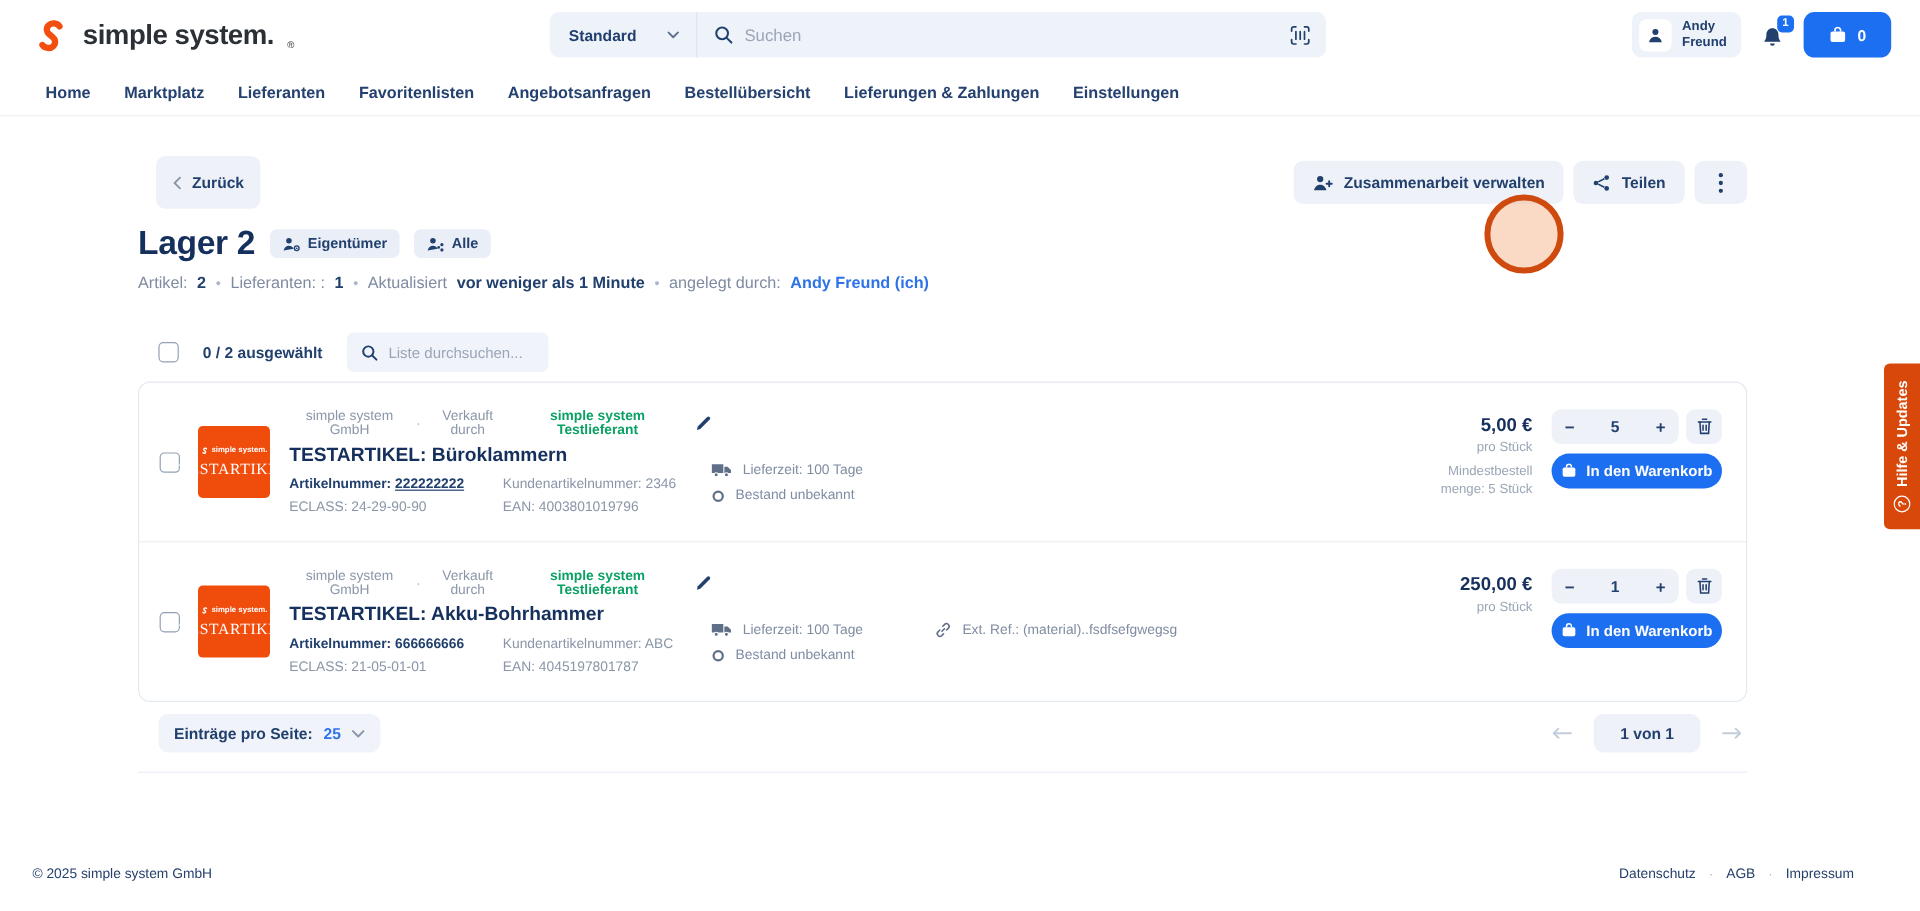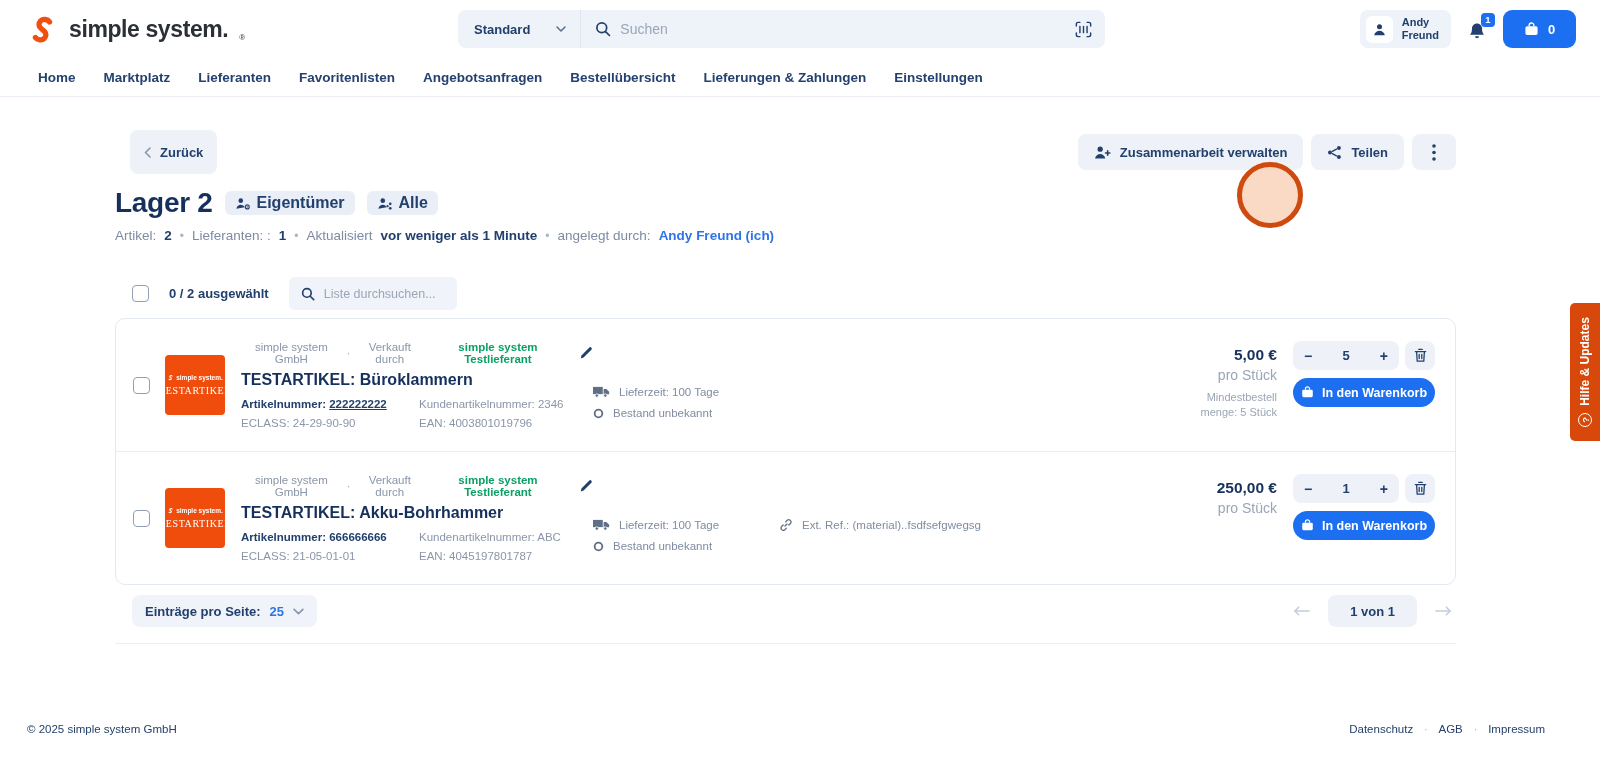--- a/index.html
+++ b/index.html
@@ -44,21 +44,21 @@
 
   .row-top { display:flex; align-items:center; }
   .btn-light { background:#eef2f8; border:none; border-radius:8px; height:36px; padding:0 16px; display:inline-flex; align-items:center; gap:9px; font-size:13px; font-weight:700; color:#22406e; }
   .btn-back { height:44px; margin-left:15px; padding:0 14px; }
   .btn-back .chev { color:#8a97ab; display:flex; }
   .actions { margin-left:auto; display:flex; gap:8px; align-items:center; }
   .btn-kebab { width:44px; justify-content:center; padding:0; }
 
   .title-row { margin-top:13px; display:flex; align-items:center; gap:12px; }
   .page-title { font-size:28px; font-weight:700; color:#16305d; letter-spacing:-0.3px; }
-  .badge-pill { display:inline-flex; align-items:center; gap:6px; background:#e9eef7; border:none; border-radius:6px; height:24px; padding:0 10px; font-size:16px; font-weight:700; color:#22406e; }
+  .badge-pill { display:inline-flex; align-items:center; gap:6px; background:#e9eef7; border:none; border-radius:6px; height:24px; padding:0 10px; font-size:12px; font-weight:700; color:#22406e; }
 
   .meta-row { margin-top:9px; display:flex; align-items:center; gap:8px; font-size:13.5px; color:#7e8ba0; }
   .meta-strong { color:#22406e; font-weight:700; }
   .meta-dot { color:#aab6c8; font-size:12px; }
   .meta-link { color:#2e73e8; font-weight:700; text-decoration:none; }
 
   
   .select-bar { margin-top:34px; display:flex; align-items:center; gap:20px; padding-left:17px; }
   .checkbox { width:17px; height:17px; border:1.6px solid #93a0b4; border-radius:4px; background:#fff; flex:none; }
   .sel-label { font-size:13px; font-weight:700; color:#22406e; }
@@ -66,39 +66,39 @@
   .list-search input { width:100%; border:none; background:transparent; outline:none; font-size:12.5px; color:#22406e; }
   .list-search input::placeholder { color:#9aa6b8; }
 
   
   .card { margin-top:8px; background:#fff; border:1px solid #e3e9f1; border-radius:10px; }
   .prow { display:flex; align-items:flex-start; padding:22px 20px 22px 17px; }
   .prow + .prow { border-top:1px solid #e9edf3; }
   .prow .checkbox { align-self:center; }
   .thumb { width:60px; height:60px; margin:0 16px 0 15px; align-self:center; background:#f04d0d; border-radius:4px; color:#fff; display:flex; flex-direction:column; align-items:center; justify-content:center; gap:4px; flex:none; }
   .thumb-brand { font-size:6.5px; font-weight:700; display:flex; align-items:center; gap:2px; }
-  .thumb-label { font-family:"Liberation Serif", serif; font-size:10px; letter-spacing:0.6px; }
+  .thumb-label { font-family:"Liberation Serif", serif; font-size:13px; letter-spacing:0.6px; }
 
   .info { width:352px; }
   .supplier-line { display:flex; align-items:center; gap:5px; font-size:11.5px; color:#8a96a8;text-align:center; }
   .supplier-green { color:#0aa164; font-weight:700; }
   .edit-btn { background:none; border:none; color:#22406e; margin-left:7px; display:flex; }
   .ptitle { margin-top:6px; font-size:16px; font-weight:700; color:#16305d; }
   .pdetails { margin-top:9px; display:grid; grid-template-columns:178px auto; row-gap:7px; font-size:11.5px; color:#8a96a8; }
   .art-strong { color:#22406e; font-weight:700; }
   .u { text-decoration:underline; }
 
   .mid { width:186px; padding-top:44px; }
   .extcol { width:240px; padding-top:44px; }
   .mid-line { display:flex; align-items:center; gap:9px; font-size:11.5px; color:#7f8ca1; margin-bottom:8px; }
   .mid-line .ic { color:#5f6f87; display:flex; flex:none; }
 
   .pricecol { margin-left:auto; width:152px; text-align:right; padding-top:5px; }
   .price { font-size:15.5px; font-weight:700; color:#16305d; }
-  .unit { font-size:14px; color:#9aa5b6; margin-top:3px; }
+  .unit { font-size:11px; color:#9aa5b6; margin-top:3px; }
   .minorder { font-size:11px; color:#9aa5b6; margin-top:7px; line-height:1.4; }
 
   .ctrlcol { width:142px; margin-left:16px; display:flex; flex-direction:column; gap:8px; }
   .ctrl-top { display:flex; gap:6px; align-items:center; }
   .stepper { flex:1; height:29px; background:#eef2f8; border-radius:8px; display:flex; align-items:center; justify-content:space-between; padding:0 11px; font-size:13px; font-weight:700; color:#22406e; }
   .step-btn { background:none; border:none; font-size:14px; font-weight:700; color:#22406e; padding:0; }
   .trash-btn { width:30px; height:29px; background:#eef2f8; border:none; border-radius:8px; color:#22406e; display:flex; align-items:center; justify-content:center; }
   .cart-add { height:29px; background:#1d6ff1; border:none; border-radius:15px; color:#fff; font-size:12.5px; font-weight:700; display:flex; align-items:center; justify-content:center; gap:8px; }
 
   

